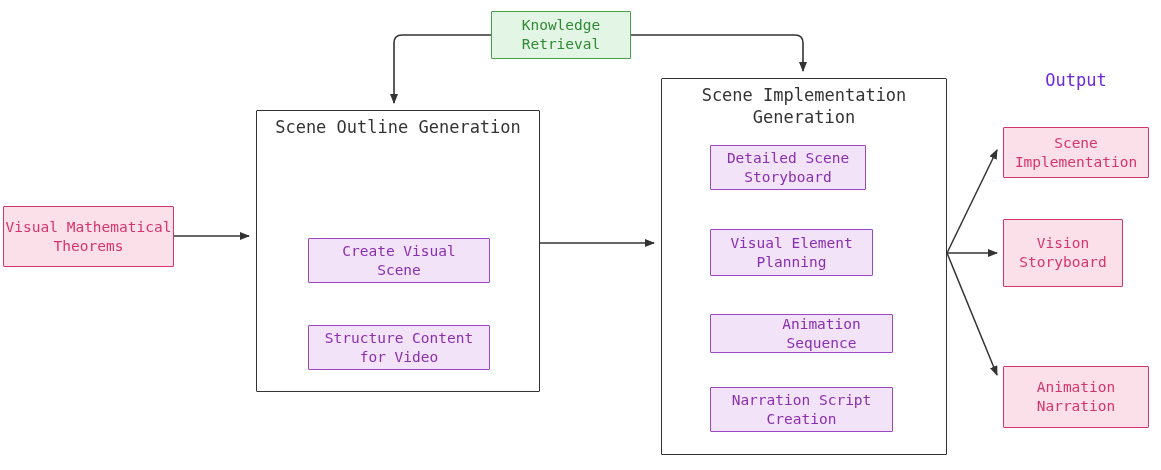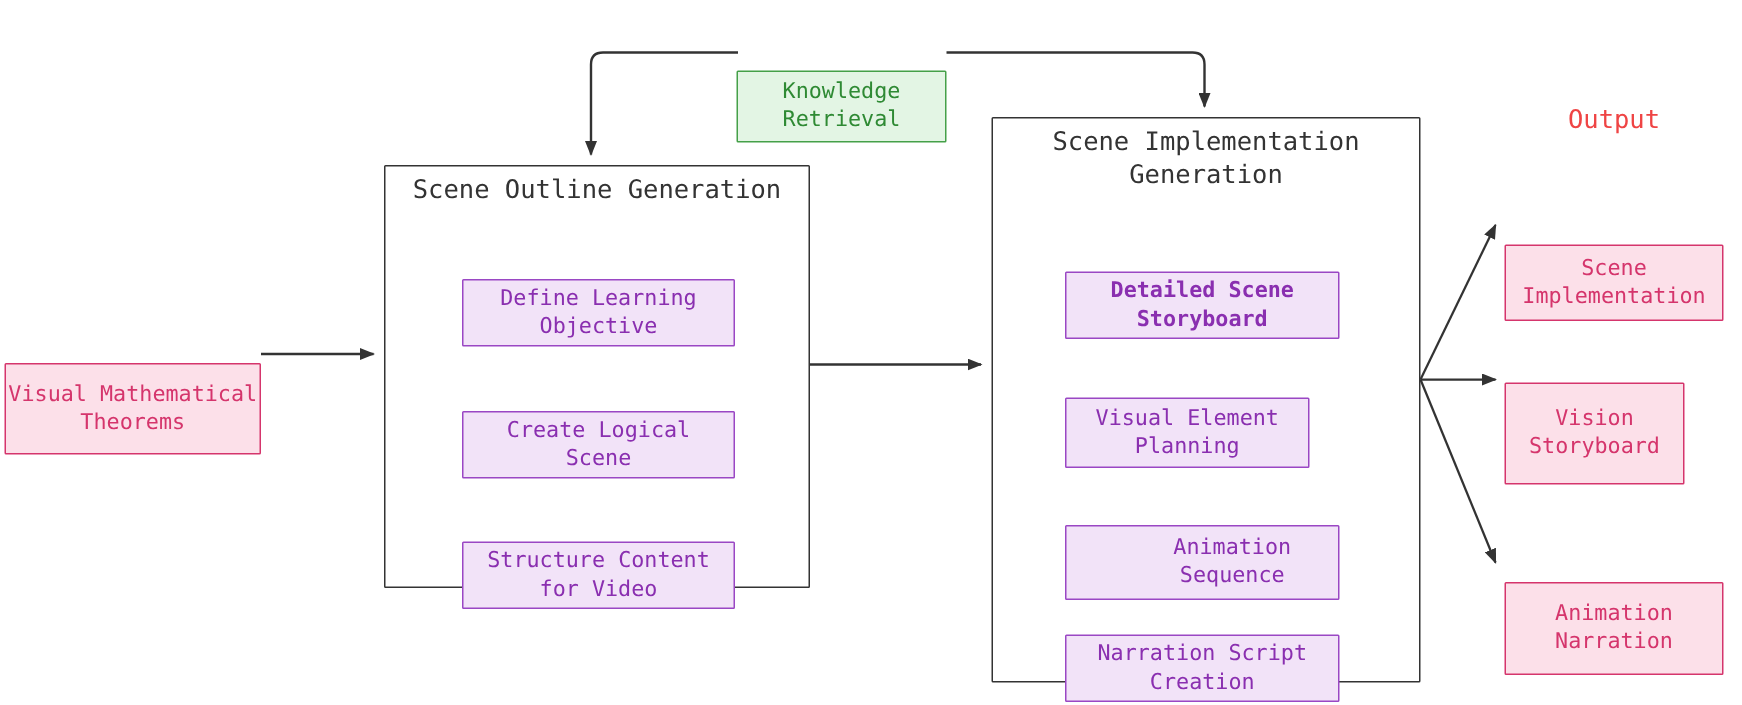--- a/index.html
+++ b/index.html
@@ -28,21 +28,20 @@
   .node {
     position: absolute;
     box-sizing: border-box;
     display: flex;
     align-items: center;
     justify-content: center;
     text-align: center;
     line-height: 1.28;
     white-space: pre-line;
     font-family: "DejaVu Sans Mono", monospace;
-    margin-top: 36px;
   }
   
   .cluster {
     position: absolute;
     box-sizing: border-box;
     border: 1.6px solid #333333;
     background: #ffffff;
     border-radius: 1px;
   }
   .cluster-title {
@@ -76,21 +75,21 @@
     background: #e3f5e4;
     border: 1.5px solid #45a048;
     color: #2f8a34;
     font-size: 14.5px;
     border-radius: 1px;
   }
   .plain-label {
     position: absolute;
     font-family: "DejaVu Sans Mono", monospace;
     font-size: 17px;
-    color: #ef4444;
+    color: #6d28d9;
     text-align: center;
   }
 </style>
 </head>
 <body>
 
 <div id="canvas">
 
   <svg id="edges" viewBox="0 0 1161 470" xmlns="http://www.w3.org/2000/svg">
     <defs>
@@ -121,48 +120,46 @@
 
   <div class="node n-pink" style="left:3px; top:206px; width:171px; height:61px;">Visual Mathematical
 Theorems</div>
 
   <div class="node n-green" style="left:491px; top:11px; width:140px; height:48px;">Knowledge
 Retrieval</div>
 
   <div class="cluster" style="left:256px; top:110px; width:284px; height:282px;"></div>
   <div class="cluster-title" style="left:256px; top:116px; width:284px;">Scene Outline Generation</div>
 
-  <div class="node n-purple" style="left:308px; top:150px; width:182px; height:45px;">Define Learning
-Objective</div>
 
-  <div class="node n-purple" style="left:308px; top:238px; width:182px; height:45px;">Create Logical
+  <div class="node n-purple" style="left:308px; top:238px; width:182px; height:45px;">Create Visual
 Scene</div>
 
   <div class="node n-purple" style="left:308px; top:325px; width:182px; height:45px;">Structure Content
 for Video</div>
 
   <div class="cluster" style="left:661px; top:78px; width:286px; height:377px;"></div>
   <div class="cluster-title" style="left:661px; top:84px; width:286px;">Scene Implementation
 Generation</div>
 
-  <div class="node n-purple" style="left:710px; top:145px; width:183px; height:45px;font-weight:bold;">Detailed Scene
+  <div class="node n-purple" style="left:710px; top:145px; width:156px; height:45px;">Detailed Scene
 Storyboard</div>
 
   <div class="node n-purple" style="left:710px; top:229px; width:163px; height:47px;">Visual Element
 Planning</div>
 
-  <div class="node n-purple" style="left:710px; top:314px; width:183px; height:50px;padding-left:40px;">Animation Sequence</div>
+  <div class="node n-purple" style="left:710px; top:314px; width:183px; height:39px;padding-left:40px;">Animation Sequence</div>
 
   <div class="node n-purple" style="left:710px; top:387px; width:183px; height:45px;text-align:center;">Narration Script
 Creation</div>
 
   <div class="plain-label" style="left:1003px; top:70px; width:146px;">Output</div>
 
   <div class="node n-pink" style="left:1003px; top:127px; width:146px; height:51px;">Scene
 Implementation</div>
 
   <div class="node n-pink" style="left:1003px; top:219px; width:120px; height:68px;">Vision
 Storyboard</div>
 
-  <div class="node n-pink" style="left:1003px; top:352px; width:146px; height:62px;">Animation
+  <div class="node n-pink" style="left:1003px; top:366px; width:146px; height:62px;">Animation
 Narration</div>
 
 </div>
 
 </body></html>

